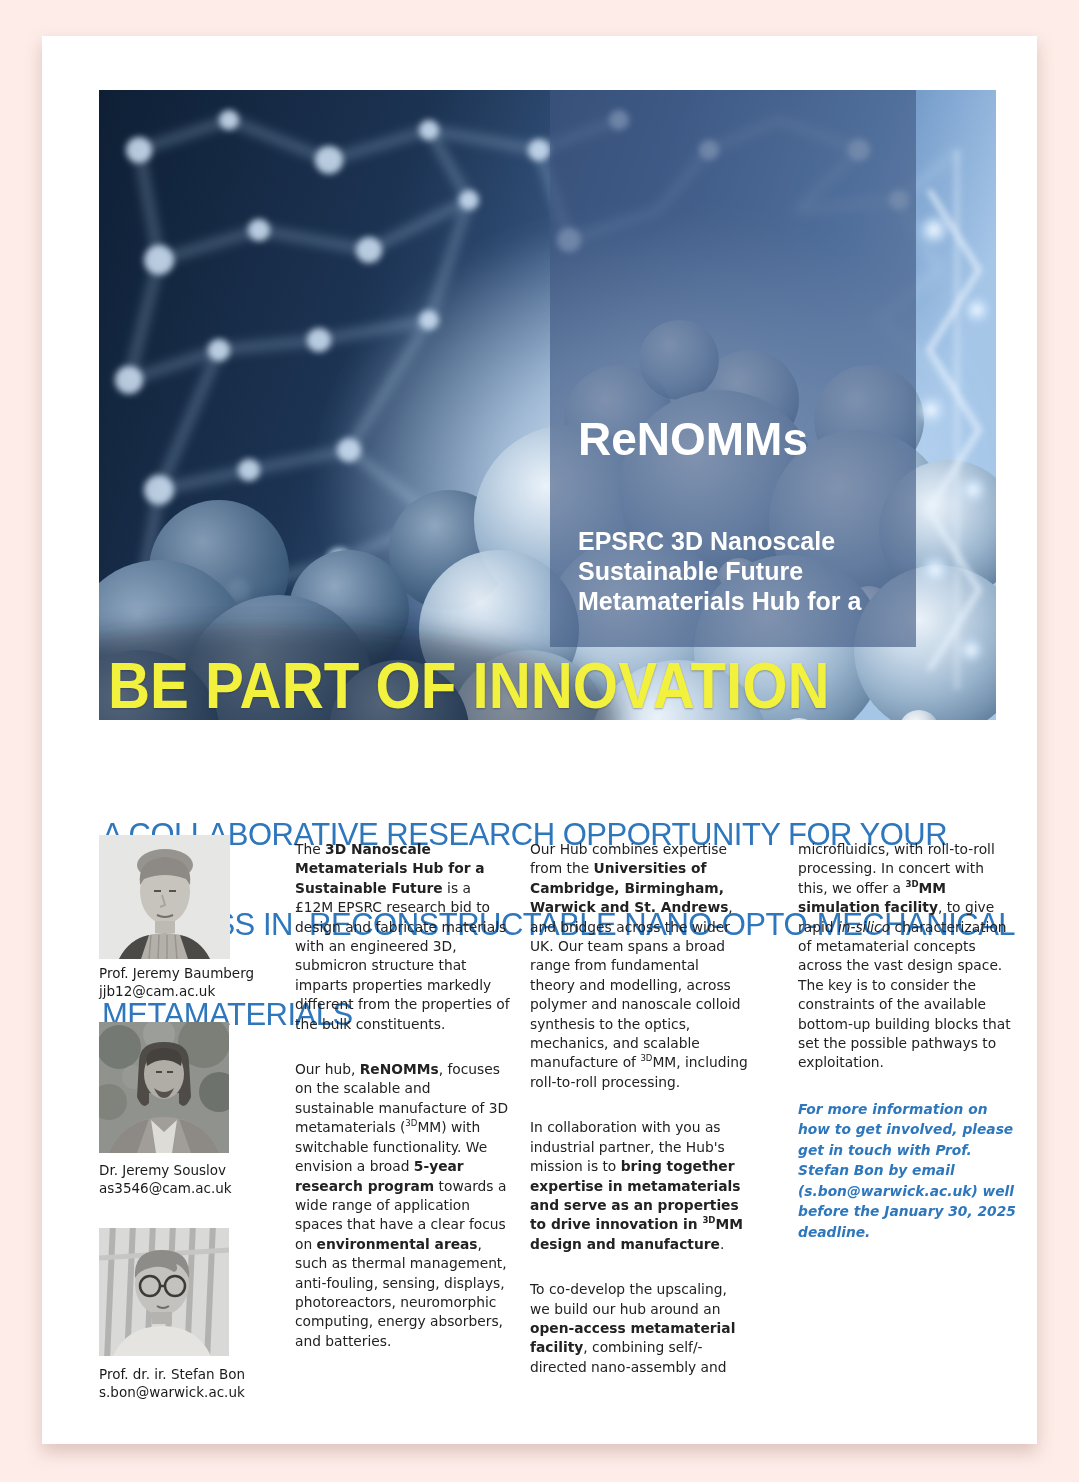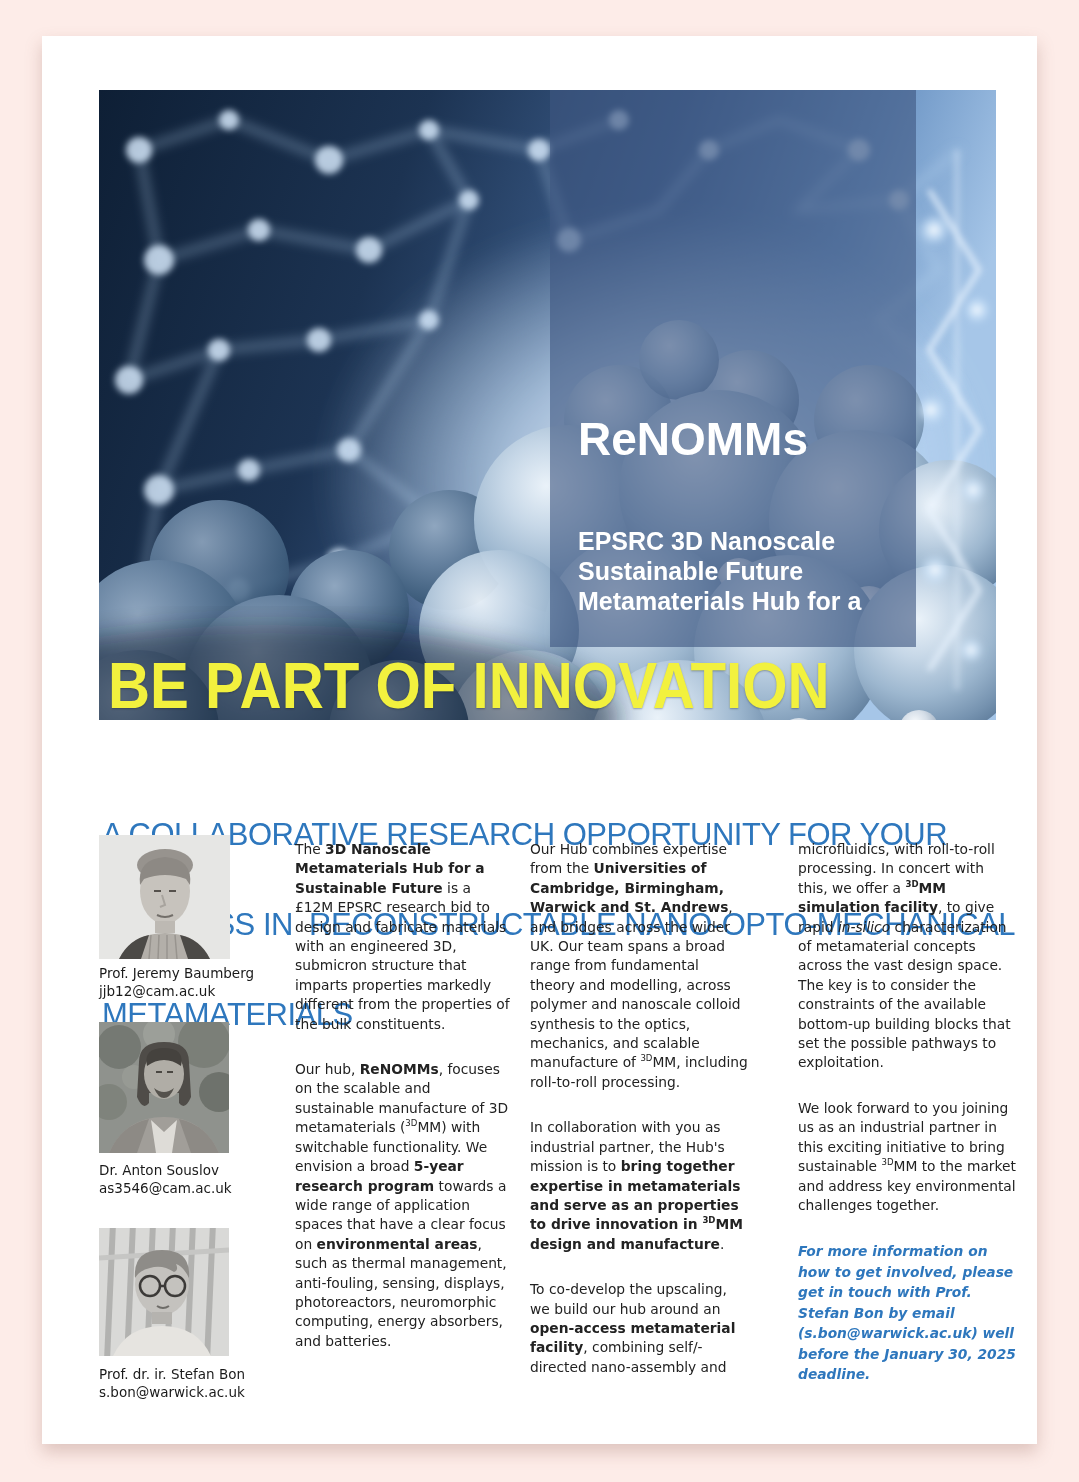--- a/index.html
+++ b/index.html
@@ -242,21 +242,21 @@
         <line x1="57" y1="50" x2="63" y2="50" stroke="#4a4742" stroke-width="2"></line>
         <line x1="68" y1="50" x2="74" y2="50" stroke="#4a4742" stroke-width="2"></line>
         <path d="M55,66 q10,8 20,0 q-4,10 -10,10 q-6,0 -10,-10 z" fill="#55524d"></path>
         <path d="M10,131 q16,-36 55,-36 q39,0 55,36 z" fill="#a19e99"></path>
         <path d="M52,98 l13,12 l13,-12 l-5,33 l-16,0 z" fill="#dedcd7"></path>
         <path d="M10,131 q12,-28 40,-34 l-12,34 z" fill="#8d8a85"></path>
         <path d="M120,131 q-12,-28 -40,-34 l12,34 z" fill="#8d8a85"></path>
       </svg>
     </div>
     <div class="caption" style="top:1126px;">
-      <div>Dr. Anton Souslov</div>
+      <div>Dr. Jeremy Souslov</div>
       <div>as3546@cam.ac.uk</div>
     </div>
 
     <div class="photo" style="top:1192px;width:130px;height:128px;">
       <svg viewBox="0 0 130 128" width="130" height="128">
         <rect width="130" height="128" fill="#d9d9d7"></rect>
         <g stroke="#b2b2b0" stroke-width="6">
           <line x1="14" y1="-5" x2="8" y2="133"></line>
             <line x1="34" y1="-5" x2="28" y2="133"></line>
           <line x1="54" y1="-5" x2="48" y2="133"></line>
@@ -284,18 +284,17 @@
       <p><span>The </span><span class="b">3D Nanoscale Metamaterials Hub for a Sustainable Future</span><span> is a £12M EPSRC research bid to design and fabricate materials with an engineered 3D, submicron structure that imparts properties markedly different from the properties of the bulk constituents.</span></p>
       <p><span>Our hub, </span><span class="b">ReNOMMs</span><span>, focuses on the scalable and sustainable manufacture of 3D metamaterials (</span><sup>3D</sup><span>MM) with switchable functionality. We envision a broad </span><span class="b">5-year research program</span><span> towards a wide range of application spaces that have a clear focus on </span><span class="b">environmental areas</span><span>, such as thermal management, anti-fouling, sensing, displays, photoreactors, neuromorphic computing, energy absorbers, and batteries.</span></p>
     </div>
     <div class="col col-2">
       <p><span>Our Hub combines expertise from the </span><span class="b">Universities of Cambridge, Birmingham, Warwick and St. Andrews</span><span>, and bridges across the wider UK. Our team spans a broad range from fundamental theory and modelling, across polymer and nanoscale colloid synthesis to the optics, mechanics, and scalable manufacture of </span><sup>3D</sup><span>MM, including roll-to-roll processing.</span></p>
       <p><span>In collaboration with you as industrial partner, the Hub's mission is to </span><span class="b">bring together expertise in metamaterials and serve as an properties to drive innovation in </span><sup class="b">3D</sup><span class="b">MM design and manufacture</span><span>.</span></p>
       <p><span>To co-develop the upscaling, we build our hub around an </span><span class="b">open-access metamaterial facility</span><span>, combining self/-directed nano-assembly and</span></p>
     </div>
     <div class="col col-3">
       <p><span>microfluidics,  with roll-to-roll processing. In concert with this, we offer a </span><sup class="b">3D</sup><span class="b">MM simulation facility</span><span>, to give rapid </span><span class="i">in-silico</span><span> characterization of metamaterial concepts across the vast design space. The key is to consider the constraints of the available bottom-up building blocks that set the possible pathways to exploitation.</span></p>
-      <p><span>We look forward to you joining us as an industrial partner in this exciting initiative to bring sustainable </span><sup>3D</sup><span>MM to the market and address key environmental challenges together.</span></p>
       <p class="cta"><span>For more information on how to get involved, please get in touch with Prof. Stefan Bon by email (s.bon@warwick.ac.uk) well before the January 30, 2025 deadline.</span></p>
     </div>
 
   </div>
 </div>
 
 </body></html>

